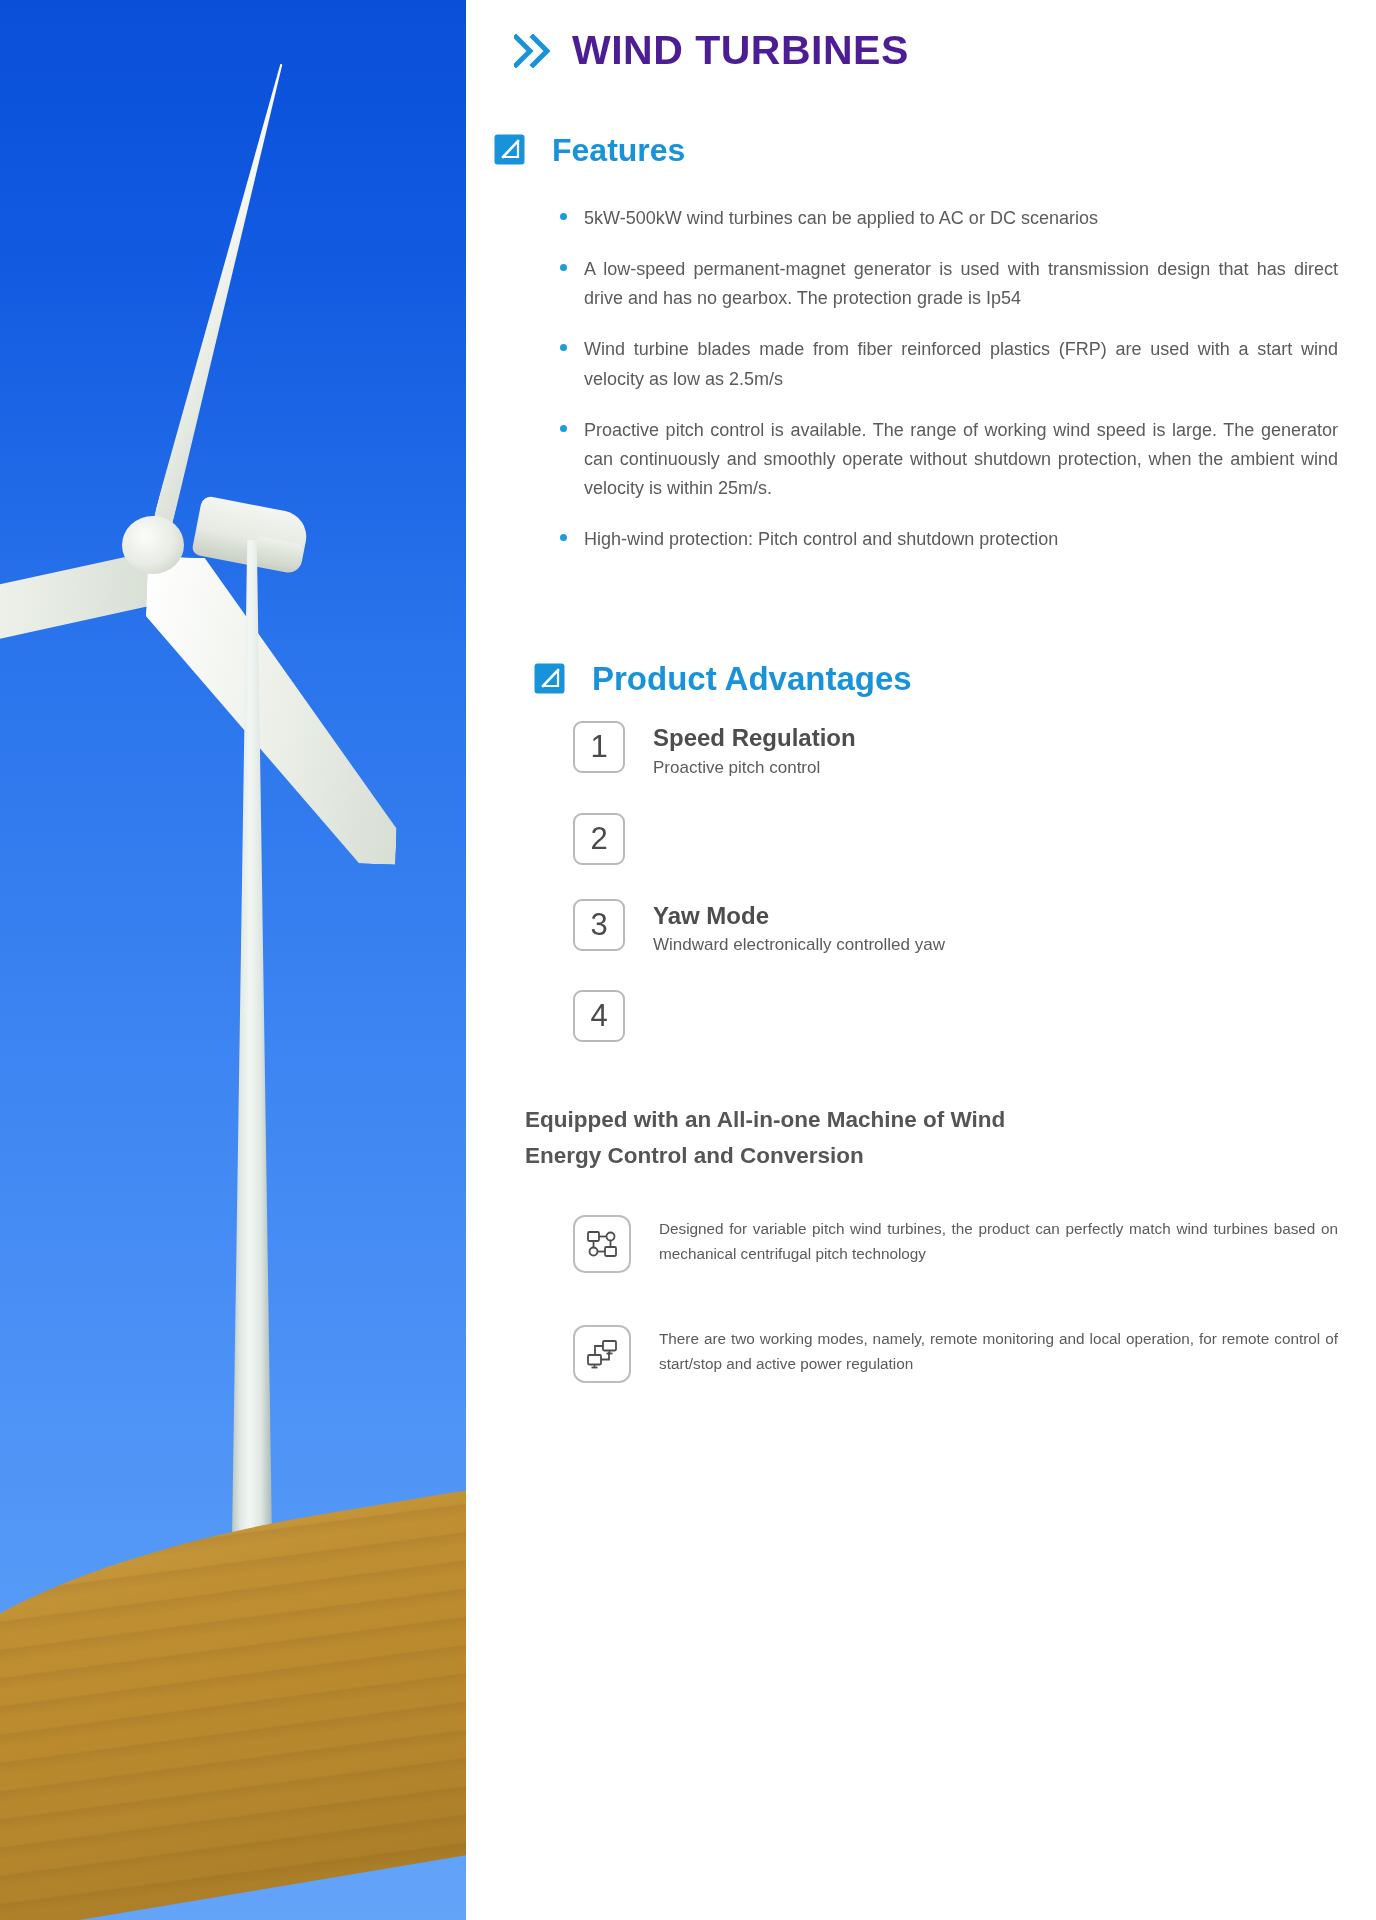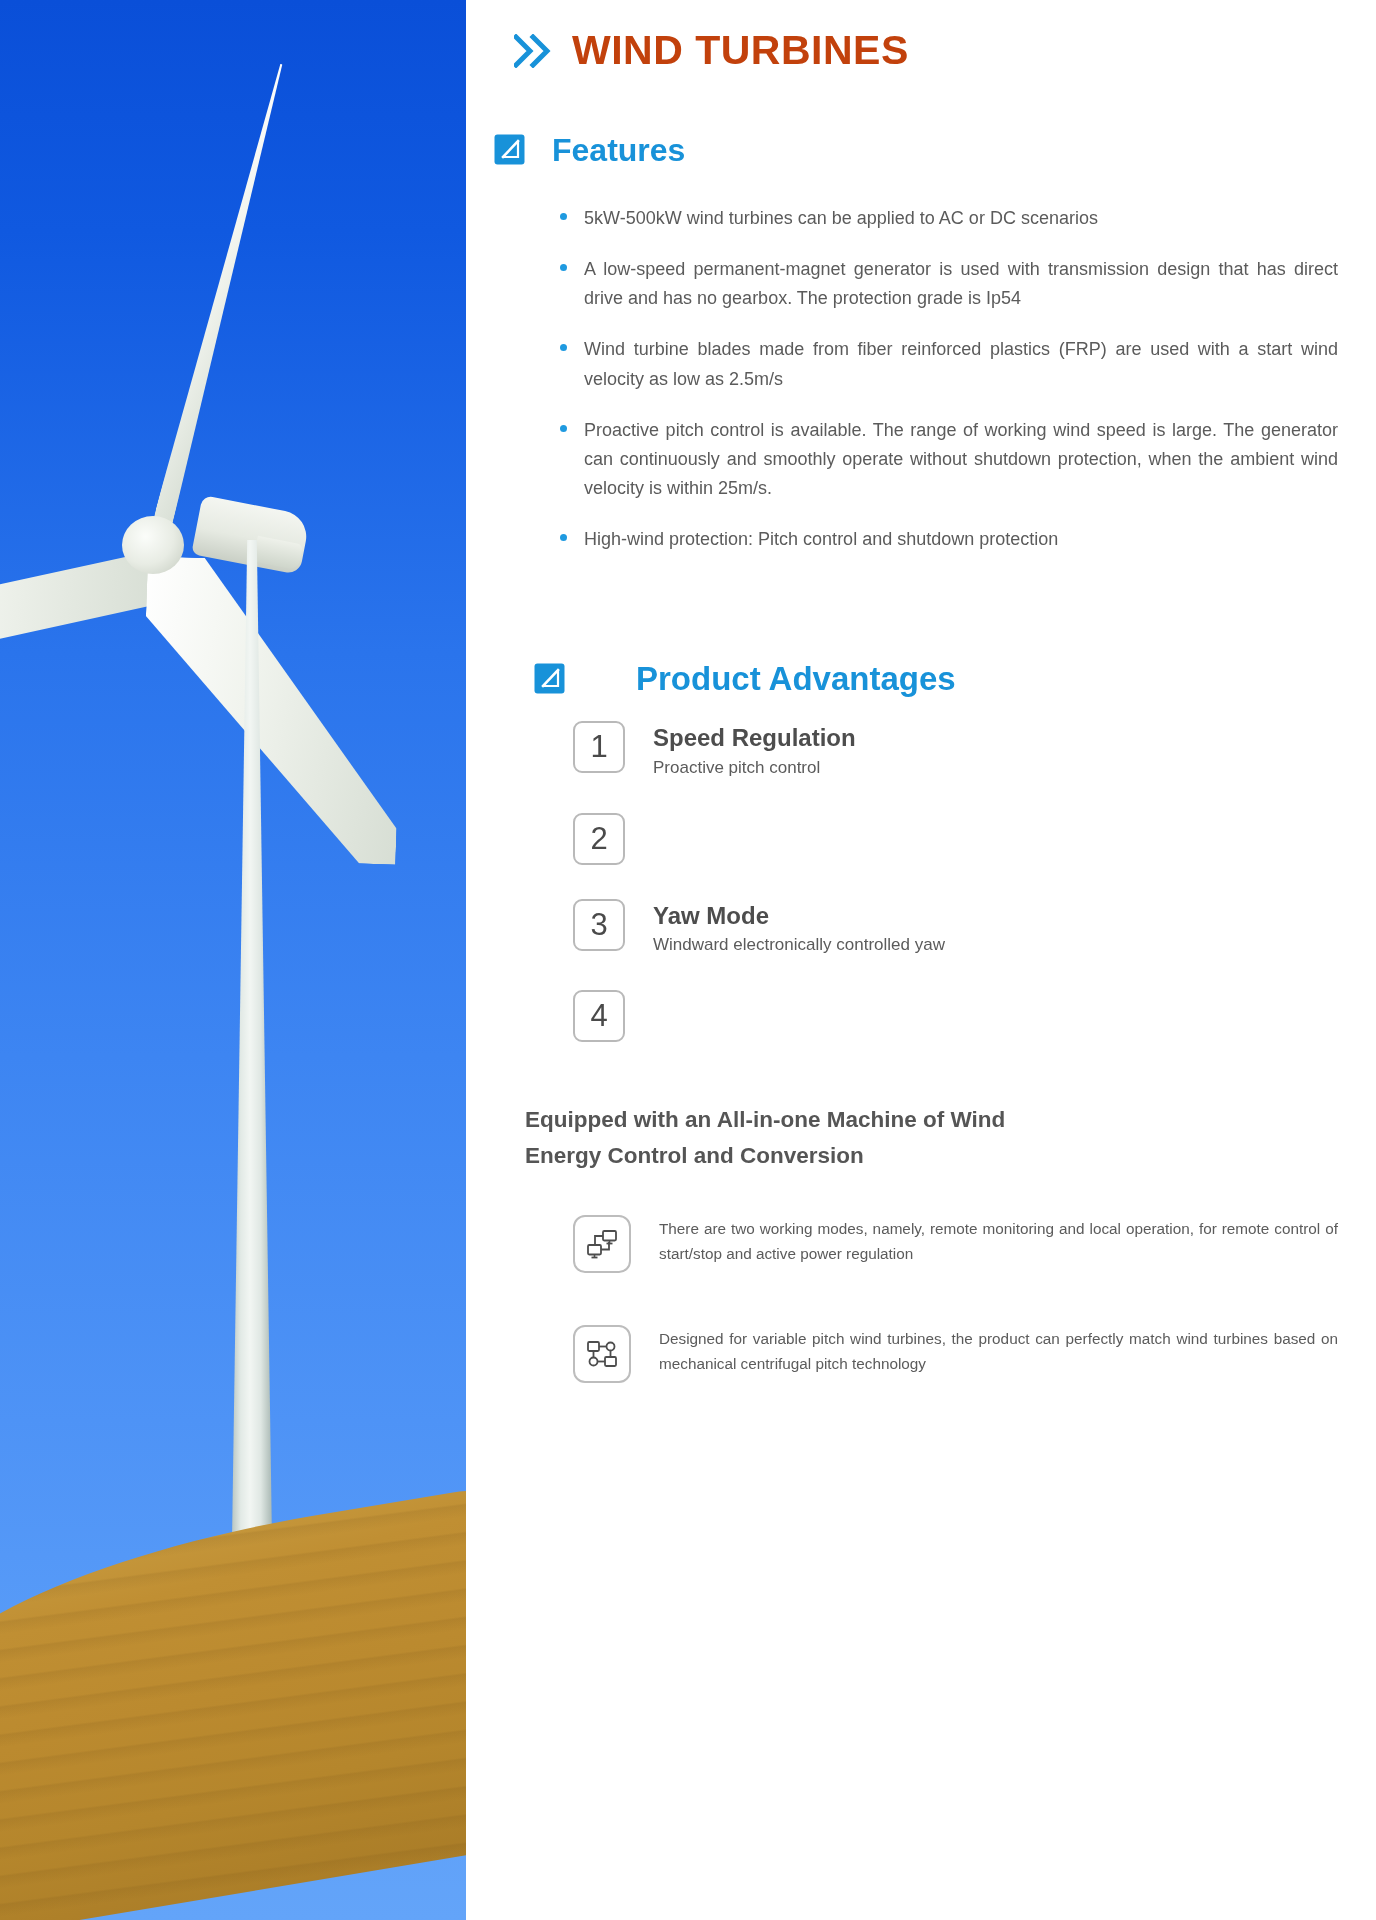--- a/index.html
+++ b/index.html
@@ -168,42 +168,42 @@
   }
   .chev {
     display: block;
     width: 38px;
     height: 34px;
   }
   .page-title {
     font-size: 41px;
     font-weight: 700;
     letter-spacing: 0.5px;
-    color: #c2410c;
+    color: #4c1d95;
     line-height: 1;
     white-space: nowrap;
   }
 
   .section-head {
     display: flex;
     align-items: center;
     gap: 26px;
     padding-left: 27px;
   }
   .section-head.features { margin-top: 62px; }
   .section-head.advantages { margin-top: 108px; padding-left: 67px; }
 
   .sq-icon { width: 33px; height: 33px; display:block; }
   .section-title {
     font-size: 32px;
     font-weight: 700;
     color: #1892d9;
     line-height: 1;
   }
-  .section-title.adv { font-size: 33px; margin-left: 44px; }
+  .section-title.adv { font-size: 33px; }
 
   .feature-list {
     margin: 38px 0 0 0;
     padding: 0 38px 0 90px;
     list-style: none;
   }
   .feature-list li {
     position: relative;
     padding-left: 28px;
     margin-bottom: 22px;
@@ -391,47 +391,47 @@
         </div>
       </div>
       <div class="num-item">
         <div class="num-box">4</div>
       </div>
     </div>
 
     <div class="sub-head block2">Equipped with an All-in-one Machine of Wind Energy Control and Conversion</div>
 
     <div class="icon-list">
+      <div class="icon-item">
+        <div class="icon-box">
+          <svg width="34" height="34" viewBox="0 0 34 34" xmlns="http://www.w3.org/2000/svg">
+            <rect x="3" y="5" width="11" height="9" rx="1.2" fill="none" stroke="#4d4d4d" stroke-width="1.8"></rect>
+            <circle cx="25.5" cy="9.5" r="4" fill="none" stroke="#4d4d4d" stroke-width="1.8"></circle>
+            <line x1="14" y1="9.5" x2="21.5" y2="9.5" stroke="#4d4d4d" stroke-width="1.8"></line>
+            <circle cx="8.5" cy="24.5" r="4" fill="none" stroke="#4d4d4d" stroke-width="1.8"></circle>
+            <rect x="20" y="20" width="11" height="9" rx="1.2" fill="none" stroke="#4d4d4d" stroke-width="1.8"></rect>
+            <line x1="12.5" y1="24.5" x2="20" y2="24.5" stroke="#4d4d4d" stroke-width="1.8"></line>
+            <line x1="8.5" y1="14" x2="8.5" y2="20.5" stroke="#4d4d4d" stroke-width="1.8"></line>
+            <line x1="25.5" y1="13.5" x2="25.5" y2="20" stroke="#4d4d4d" stroke-width="1.8"></line>
+          </svg>
+        </div>
+        <div class="icon-desc">Designed for variable pitch wind turbines, the product can perfectly match wind turbines based on mechanical centrifugal pitch technology</div>
+      </div>
+
       <div class="icon-item">
         <div class="icon-box">
           <svg width="34" height="34" viewBox="0 0 34 34" xmlns="http://www.w3.org/2000/svg">
             <rect x="18" y="4" width="13" height="9.5" rx="1.2" fill="none" stroke="#4d4d4d" stroke-width="1.8"></rect>
             <line x1="21.5" y1="16.5" x2="27.5" y2="16.5" stroke="#4d4d4d" stroke-width="1.8"></line>
             <line x1="24.5" y1="13.5" x2="24.5" y2="16.5" stroke="#4d4d4d" stroke-width="1.6"></line>
             <polyline points="18,9 10,9 10,17" fill="none" stroke="#4d4d4d" stroke-width="1.8"></polyline>
             <rect x="3" y="18" width="13" height="9.5" rx="1.2" fill="none" stroke="#4d4d4d" stroke-width="1.8"></rect>
             <line x1="6.5" y1="30.5" x2="12.5" y2="30.5" stroke="#4d4d4d" stroke-width="1.8"></line>
             <line x1="9.5" y1="27.5" x2="9.5" y2="30.5" stroke="#4d4d4d" stroke-width="1.6"></line>
             <polyline points="16,22.5 24,22.5 24,15" fill="none" stroke="#4d4d4d" stroke-width="1.8"></polyline>
           </svg>
         </div>
         <div class="icon-desc">There are two working modes, namely, remote monitoring and local operation, for remote control of start/stop and active power regulation</div>
       </div>
-
-      <div class="icon-item">
-        <div class="icon-box">
-          <svg width="34" height="34" viewBox="0 0 34 34" xmlns="http://www.w3.org/2000/svg">
-            <rect x="3" y="5" width="11" height="9" rx="1.2" fill="none" stroke="#4d4d4d" stroke-width="1.8"></rect>
-            <circle cx="25.5" cy="9.5" r="4" fill="none" stroke="#4d4d4d" stroke-width="1.8"></circle>
-            <line x1="14" y1="9.5" x2="21.5" y2="9.5" stroke="#4d4d4d" stroke-width="1.8"></line>
-            <circle cx="8.5" cy="24.5" r="4" fill="none" stroke="#4d4d4d" stroke-width="1.8"></circle>
-            <rect x="20" y="20" width="11" height="9" rx="1.2" fill="none" stroke="#4d4d4d" stroke-width="1.8"></rect>
-            <line x1="12.5" y1="24.5" x2="20" y2="24.5" stroke="#4d4d4d" stroke-width="1.8"></line>
-            <line x1="8.5" y1="14" x2="8.5" y2="20.5" stroke="#4d4d4d" stroke-width="1.8"></line>
-            <line x1="25.5" y1="13.5" x2="25.5" y2="20" stroke="#4d4d4d" stroke-width="1.8"></line>
-          </svg>
-        </div>
-        <div class="icon-desc">Designed for variable pitch wind turbines, the product can perfectly match wind turbines based on mechanical centrifugal pitch technology</div>
-      </div>
     </div>
 
   </div>
 </div>
 
 </body></html>

